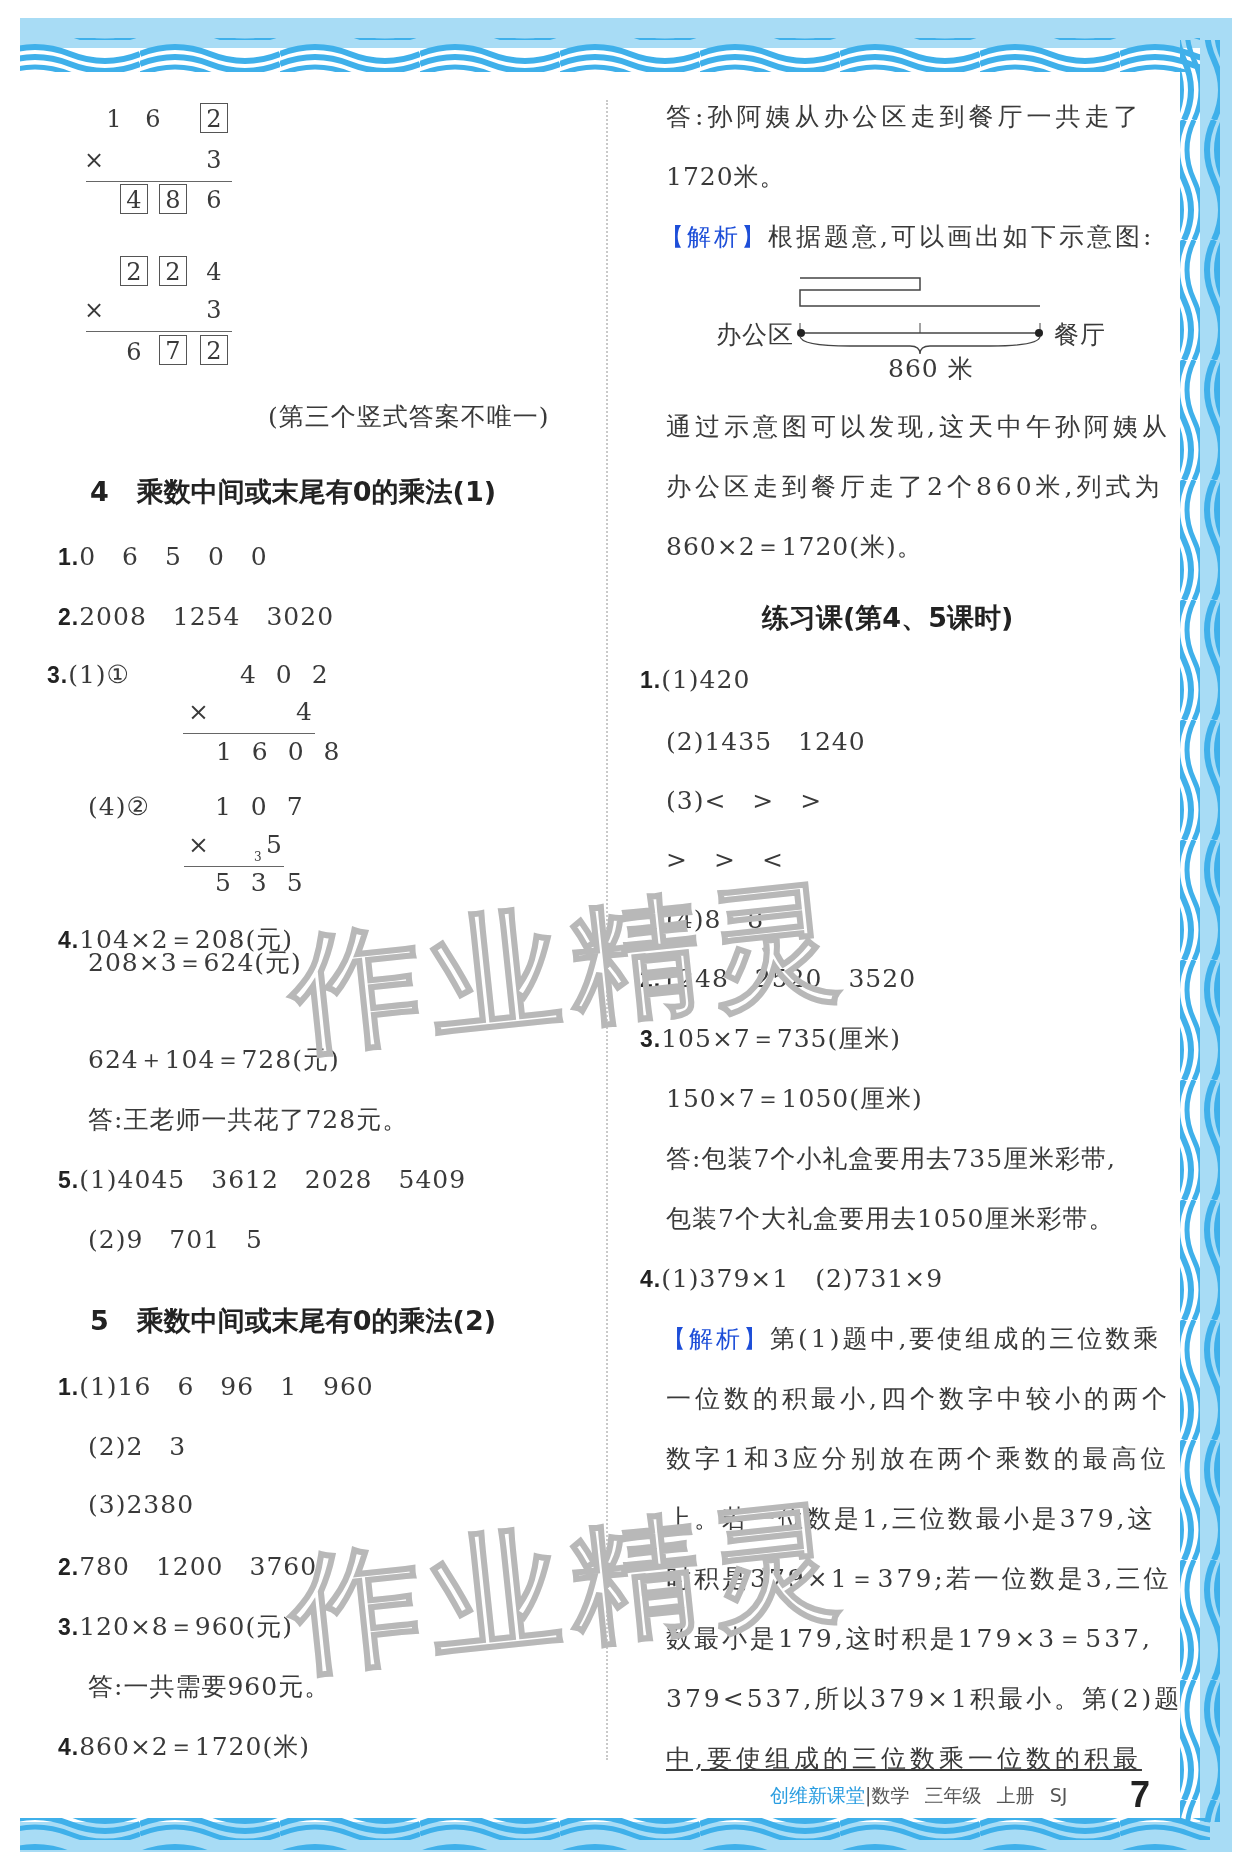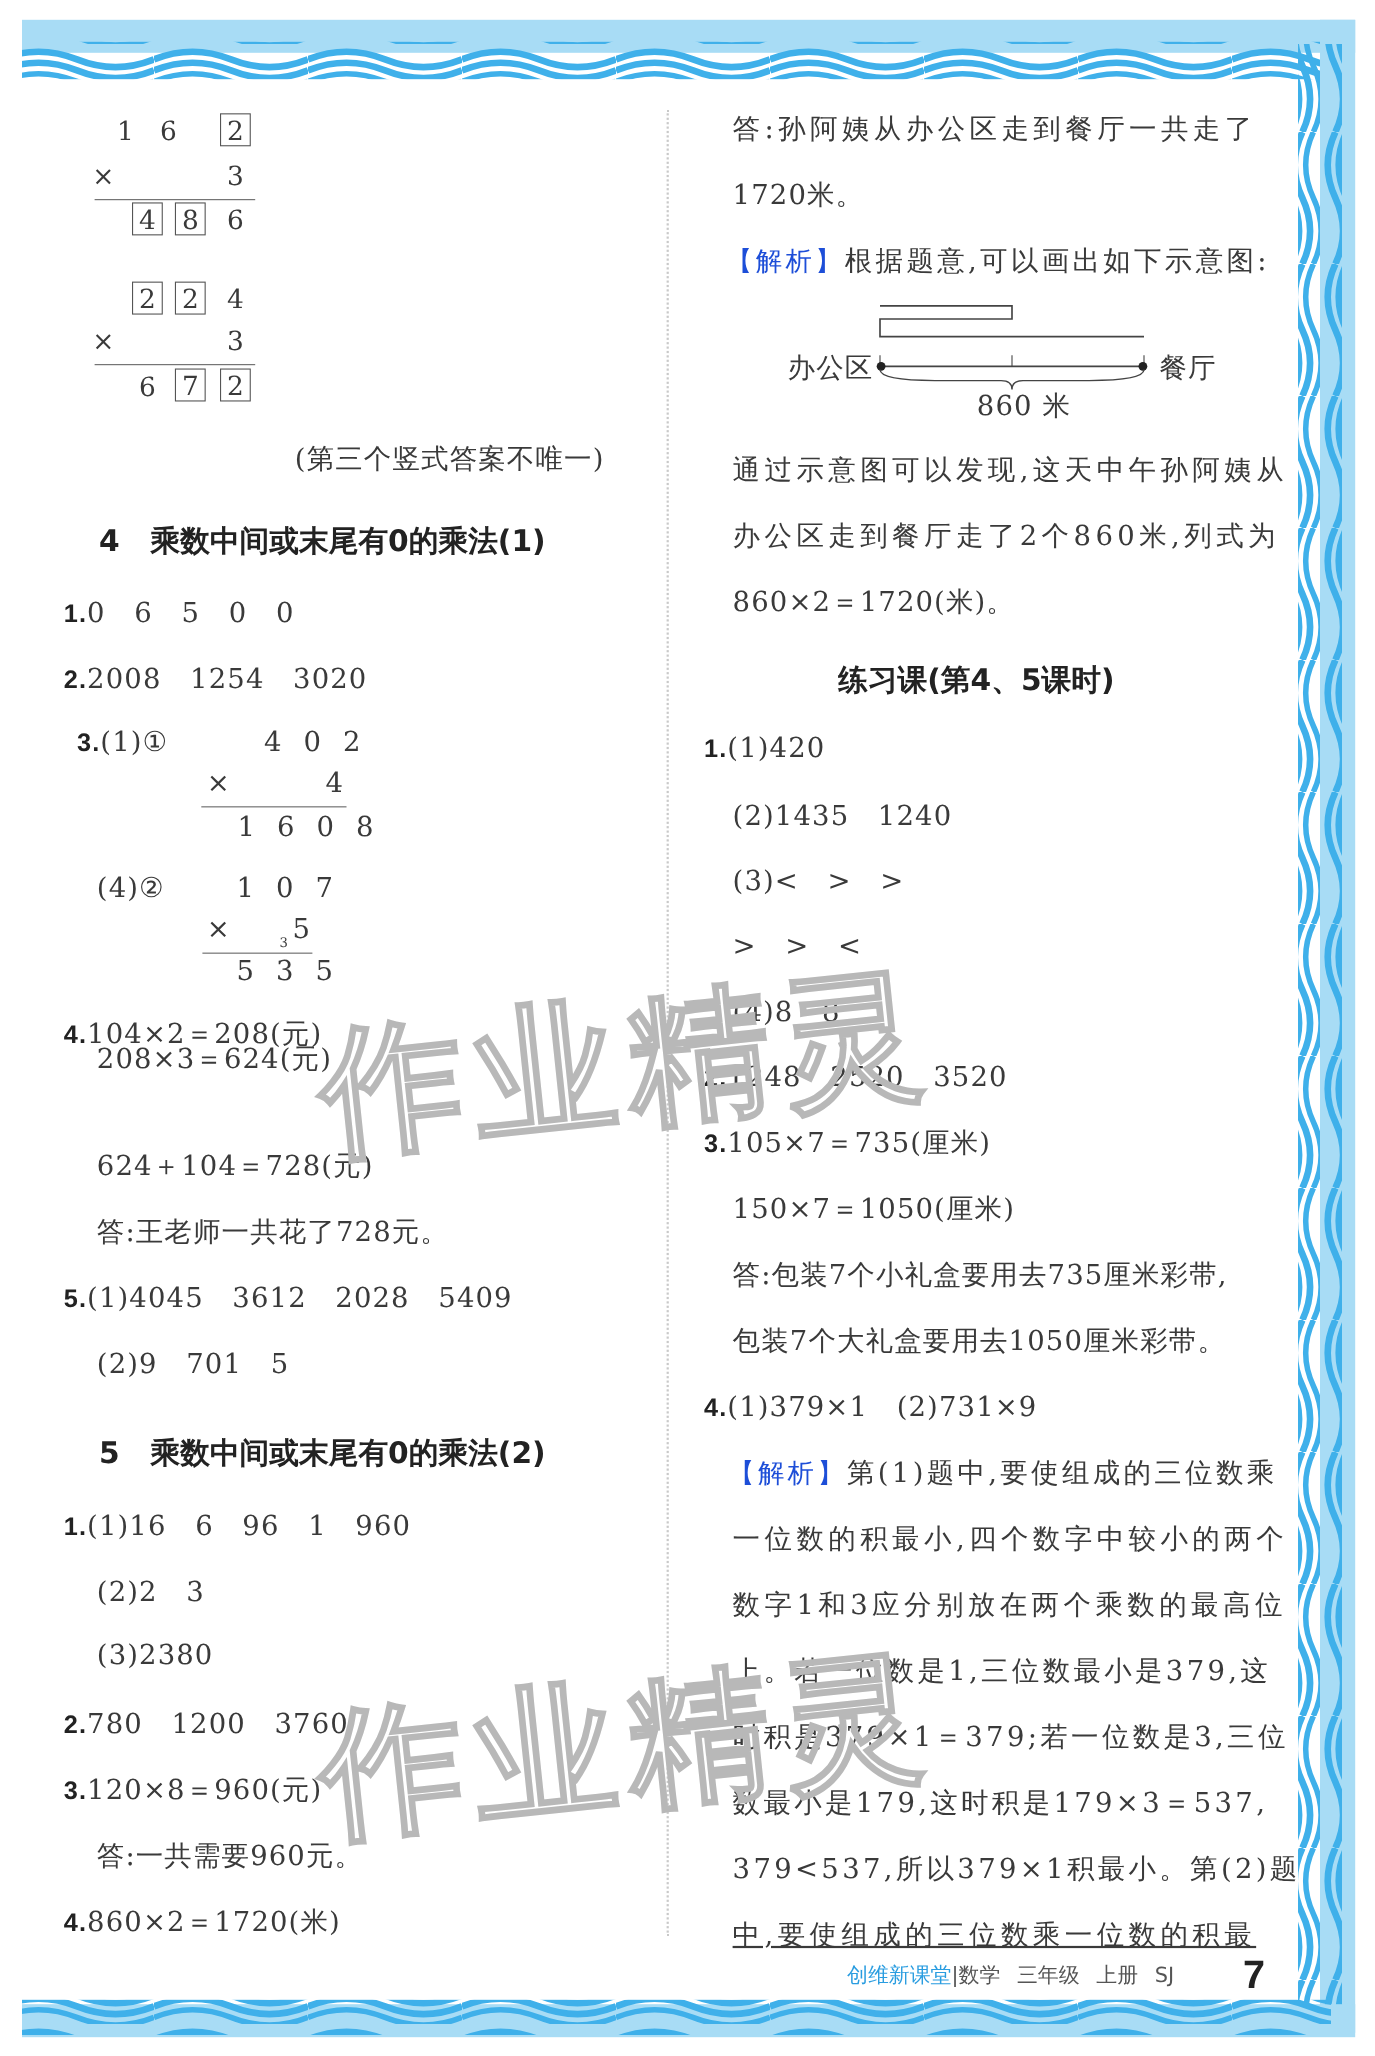--- a/index.html
+++ b/index.html
@@ -87,21 +87,21 @@
     <div class="h2" style="left:90px;top:474px;">
       <span class="sec-num">4</span><span>乘数中间或末尾有0的乘法(1)</span>
     </div>
 
     <div class="line" style="left:58px;top:540px;">
       <span class="num">1.</span><span>0　6　5　0　0</span>
     </div>
     <div class="line" style="left:58px;top:600px;">
       <span class="num">2.</span><span>2008　1254　3020</span>
     </div>
-    <div class="line" style="left:70px;top:660px;">
+    <div class="line" style="left:47px;top:660px;">
       <span class="num">3.</span><span>(1)①</span>
     </div>
     <span class="line" style="left:240px;top:660px;letter-spacing:6px;">4 0 2</span>
     <span class="line" style="left:188px;top:697px;">×</span>
     <span class="line" style="left:296px;top:697px;">4</span>
     <div class="hr" style="left:183px;top:733px;width:132px;"></div>
     <span class="line" style="left:216px;top:737px;letter-spacing:6px;">1 6 0 8</span>
 
     <span class="line" style="left:88px;top:792px;">(4)②</span>
     <span class="line" style="left:215px;top:792px;letter-spacing:6px;">1 0 7</span>

